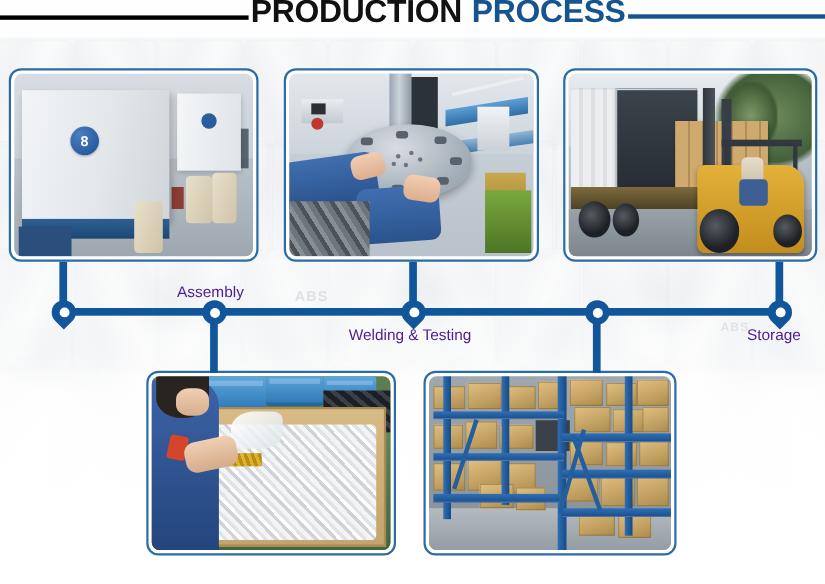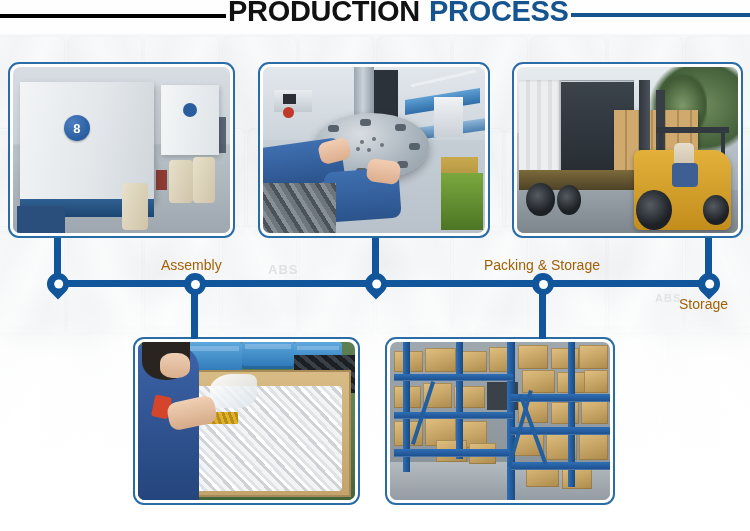--- a/index.html
+++ b/index.html
@@ -156,21 +156,21 @@
 
   
   #timeline{position:absolute;left:0;top:0;width:750px;height:531px;z-index:5;pointer-events:none;}
   .tl-line{position:absolute;height:7px;background:#11559b;}
   .stem{position:absolute;width:7px;background:#11559b;}
   .node{position:absolute;width:22px;height:22px;border-radius:50%;
          background:#11559b;display:flex;align-items:center;justify-content:center;}
   .node:after{content:"";width:9px;height:9px;border-radius:50%;background:#fff;}
   .node.up{border-radius:50% 50% 50% 0;transform:rotate(-45deg);}
   .node.up:after{transform:rotate(45deg);}
-  .lbl{position:absolute;font-size:14px;color:#a16207;white-space:nowrap;}
+  .lbl{position:absolute;font-size:14px;color:#4c1d95;white-space:nowrap;}
 
   .frame,.lbl,.node{pointer-events:auto;}
 </style>
 </head>
 <body>
 
 <div id="bg">
   <div class="band"></div>
   <div class="sackrow r1">
     <i class="sack"></i>
@@ -321,21 +321,21 @@
   <div class="stem" style="left:539px;top:283px;height:56px;"></div>
   <div class="stem" style="left:705px;top:238px;height:46px;"></div>
 
   <div class="node up" style="left:47px;top:273px;"></div>
   <div class="node" style="left:184px;top:273px;"></div>
   <div class="node up" style="left:365px;top:273px;"></div>
   <div class="node" style="left:532px;top:273px;"></div>
   <div class="node up" style="left:698px;top:273px;"></div>
 
   <div class="lbl" style="left:161px;top:257px;">Assembly</div>
-  <div class="lbl" style="left:484px;top:257px;">Packing &amp; Storage</div>
+  <div class="lbl" style="left:317px;top:296px;">Welding &amp; Testing</div>
   <div class="lbl" style="left:679px;top:296px;">Storage</div>
 </div>
 
 <div class="frame" style="left:133px;top:337px;width:227px;height:168px;">
   <div class="photo p4">
     <div class="tbl"></div>
     <div class="crate" style="left:22%;top:0%;width:26%;height:20%;"></div>
     <div class="crate" style="left:48%;top:-1%;width:24%;height:18%;"></div>
     <div class="crate" style="left:72%;top:0%;width:22%;height:17%;"></div>
     <div class="blkparts"></div>

